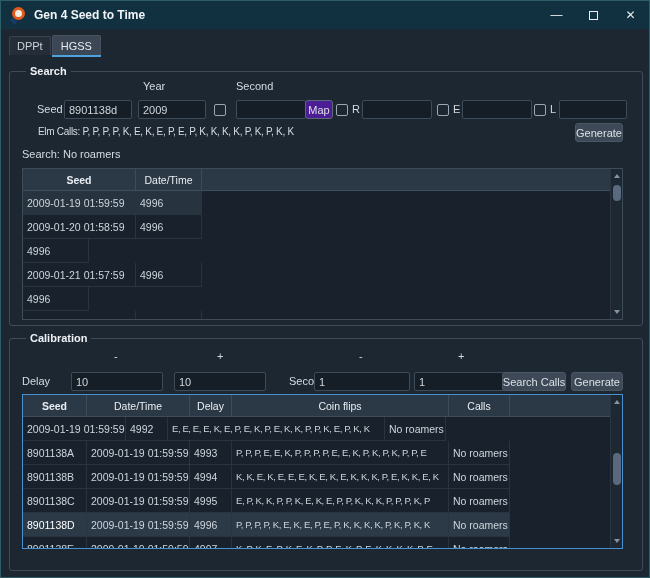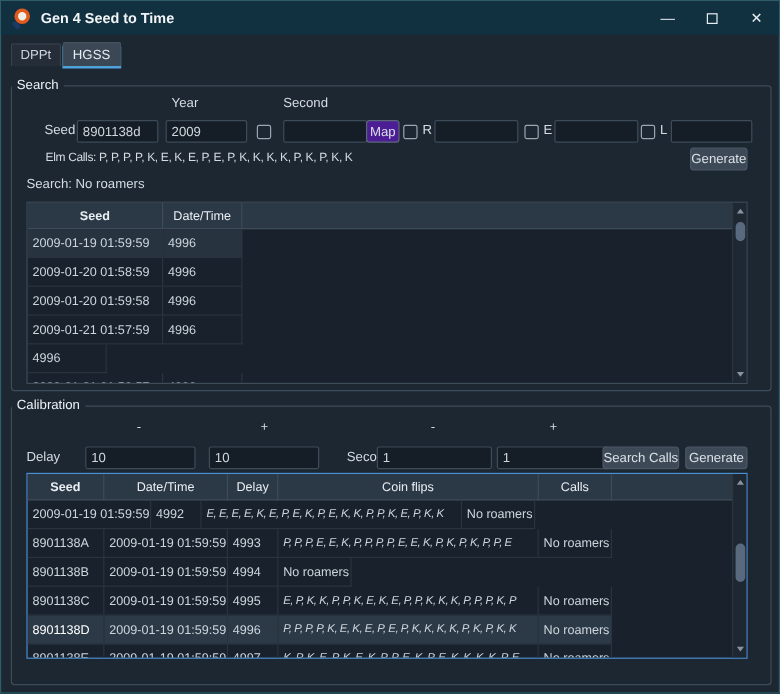--- a/index.html
+++ b/index.html
@@ -22,39 +22,39 @@
   .win-btn { width:37px; height:100%; display:flex; align-items:center; justify-content:center; color:#E9EEF2; font-size:12px; }
   .max-glyph { display:block; width:9px; height:9px; border:1px solid #E9EEF2; }
   
   .tabbar { position:absolute; top:32px; left:8px; height:22px; display:flex; align-items:flex-end; }
   .tab { padding:3px 7px 3px 7px; background:#242D38; color:#CBD3DB; border:1px solid #39434F; border-bottom:none; border-radius:2px 2px 0 0; margin-right:1px; }
   .tab.active { background:#3B4754; color:#E8EDF2; padding:4px 8px 3px 8px; border-color:#46525F; box-shadow:0 2px 0 0 #4FA3DD; }
   
   .group { position:absolute; left:8px; width:634px; border:1px solid #3E4B59; border-radius:3px; }
   #g-search { top:70px; height:255px; }
   #g-cal    { top:337px; height:233px; }
-  .group-label { position:absolute; top:-7px; left:0; background:#1C2732; padding:0 4px; font-weight:normal; color:#EEF2F6; }
+  .group-label { position:absolute; top:-7px; left:16px; background:#1C2732; padding:0 4px; font-weight:bold; color:#EEF2F6; }
   .flabel { position:absolute; white-space:nowrap; color:#D5DBE1; }
   .inp { position:absolute; height:19px; background:#151D26; border:1px solid #3E4B59; border-radius:2px; color:#CED6DD; font:inherit; padding:0 4px; outline:none; }
   .cb { position:absolute; width:12px; height:12px; border:1px solid #9AA6B2; border-radius:2px; background:transparent; }
   .btn { position:absolute; height:19px; background:#3D4956; border:1px solid #4B5764; border-radius:3px; color:#DAE0E6; display:flex; align-items:center; justify-content:center; white-space:nowrap; }
   .btn-map { background:#4c1d95; border-color:#5A6878; }
   
   .table { position:absolute; background:#19222C; border:1px solid #3E4B59; overflow:hidden; }
   .table.focus { border-color:#4A8FD0; }
   .thead { display:flex; height:22px; background:#2B3845; margin-right:12px; }
   .th { display:flex; align-items:center; justify-content:center; border-right:1px solid #3E4B59; border-bottom:1px solid #3E4B59; color:#E9EEF3; overflow:hidden; white-space:nowrap; font-size:10.5px; }
   .th.b { font-weight:bold; }
   .th.fill { flex:1; border-right:none; }
   .tr { display:flex; height:24px; }
   .td { display:flex; align-items:center; padding-left:4px; border-right:1px solid #29343F; border-bottom:1px solid #29343F; color:#CDD5DC; white-space:nowrap; overflow:hidden; font-size:10.5px; }
   .tr.current .td { background:#27333F; }
   .tr.selected .td { background:#2C3A48; }
   .td.selcell { background:#3F79B1; color:#FFFFFF; }
-  .td.flips { font-size:9.5px; letter-spacing:-0.4px;font-style:italic; }
+  .td.flips { font-size:9.5px; letter-spacing:-0.4px; }
   .elm { position:absolute; font-size:10px; letter-spacing:-0.3px; white-space:nowrap; }
   
   .vscroll { position:absolute; right:0; top:0; bottom:0; width:12px; background:#1E2832; border-left:1px solid #2A3540; }
   .sarrow { position:absolute; left:3px; width:0; height:0; border-left:3px solid transparent; border-right:3px solid transparent; }
   .sarrow.up { top:5px; border-bottom:4px solid #8793A0; }
   .sarrow.down { bottom:5px; border-top:4px solid #8793A0; }
   .sthumb { position:absolute; left:2px; width:8px; background:#5A6A7E; border-radius:4px; }
 </style>
 </head>
 <body>
@@ -120,21 +120,20 @@
     </div>
     <div class="tr current">
       <div class="td" style="width:113px">2009-01-19 01:59:59</div>
       <div class="td" style="width:66px">4996</div>
     </div>
     <div class="tr">
       <div class="td" style="width:113px">2009-01-20 01:58:59</div>
       <div class="td" style="width:66px">4996</div>
     </div>
     <div class="tr">
-      <div class="td" style="width:113px">2009-01-20 01:59:58</div>
       <div class="td" style="width:66px">4996</div>
     </div>
     <div class="tr">
       <div class="td" style="width:113px">2009-01-21 01:57:59</div>
       <div class="td" style="width:66px">4996</div>
     </div>
     <div class="tr">
       <div class="td" style="width:66px">4996</div>
     </div>
     <div class="tr">
@@ -186,20 +185,21 @@
       <div class="td" style="width:64px">8901138A</div>
       <div class="td" style="width:103px">2009-01-19 01:59:59</div>
       <div class="td" style="width:42px">4993</div>
       <div class="td flips" style="width:217px">P, P, P, E, E, K, P, P, P, P, E, E, K, P, K, P, K, P, P, E</div>
       <div class="td" style="width:61px">No roamers</div>
     </div>
     <div class="tr">
       <div class="td" style="width:64px">8901138B</div>
       <div class="td" style="width:103px">2009-01-19 01:59:59</div>
       <div class="td" style="width:42px">4994</div>
+      <div class="td flips" style="width:217px">K, K, E, K, E, E, E, K, E, K, E, K, K, K, P, E, K, K, E, K</div>
       <div class="td" style="width:61px">No roamers</div>
     </div>
     <div class="tr">
       <div class="td" style="width:64px">8901138C</div>
       <div class="td" style="width:103px">2009-01-19 01:59:59</div>
       <div class="td" style="width:42px">4995</div>
       <div class="td flips" style="width:217px">E, P, K, K, P, P, K, E, K, E, P, P, K, K, K, P, P, P, K, P</div>
       <div class="td" style="width:61px">No roamers</div>
     </div>
     <div class="tr selected">

